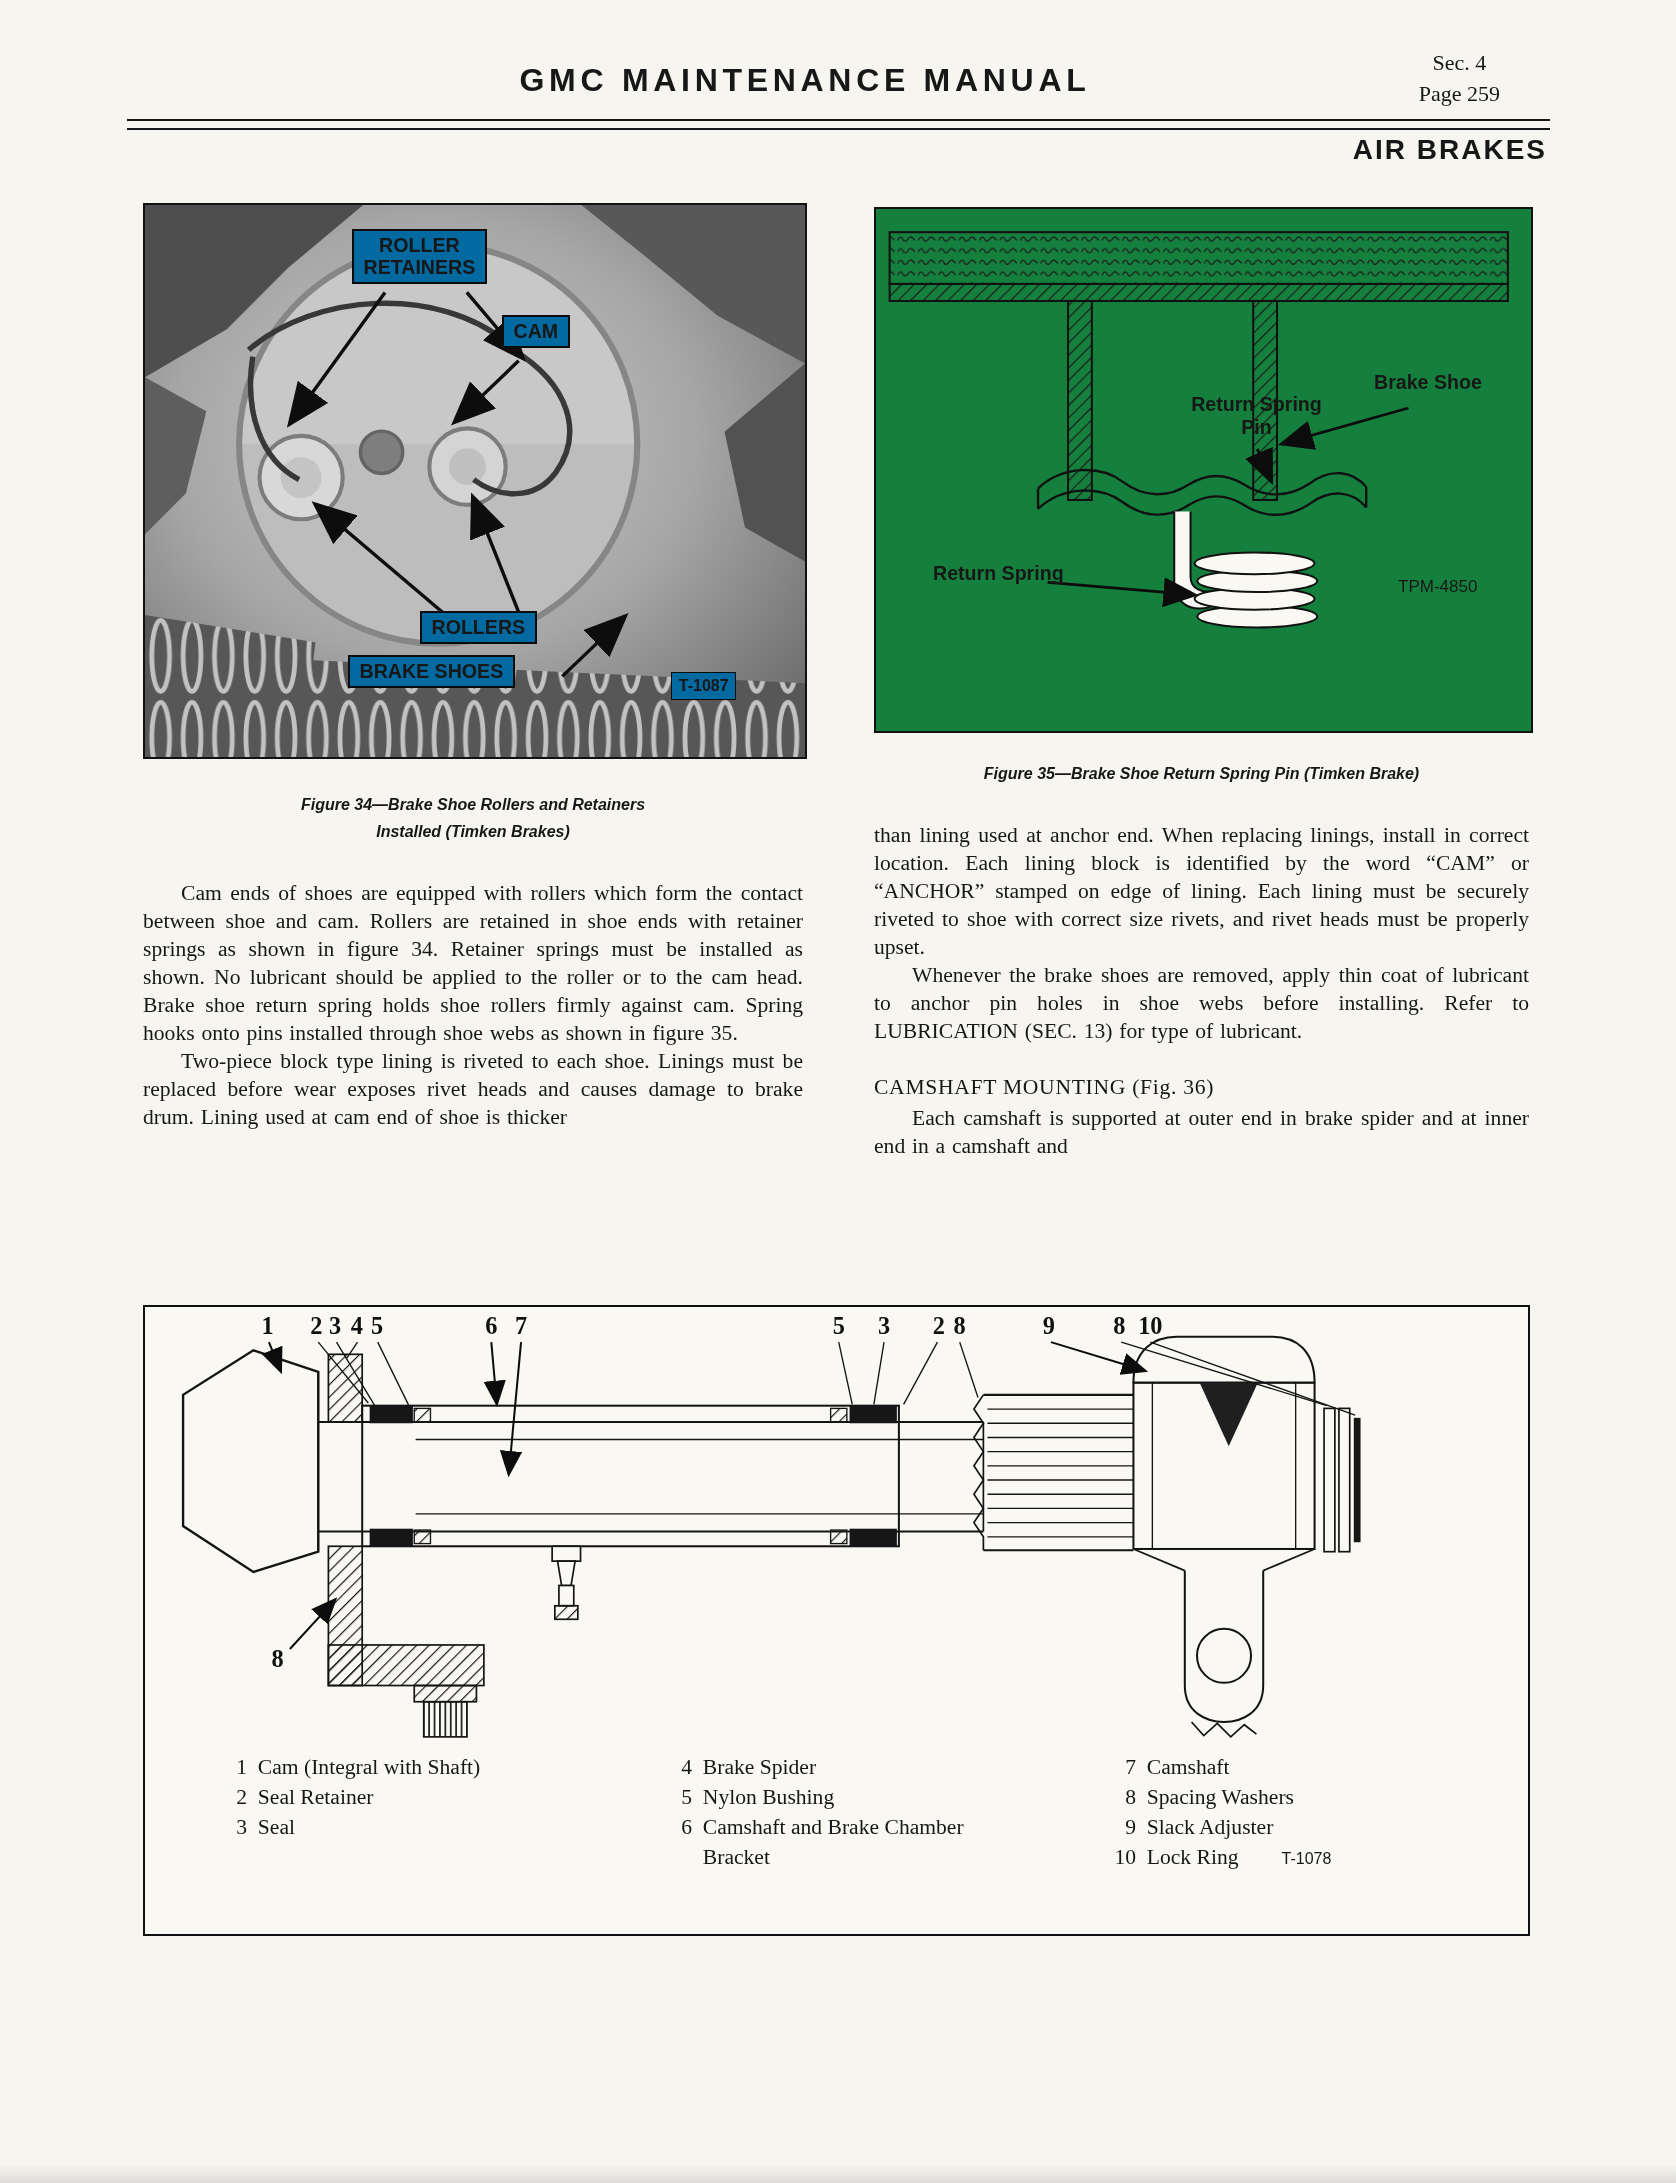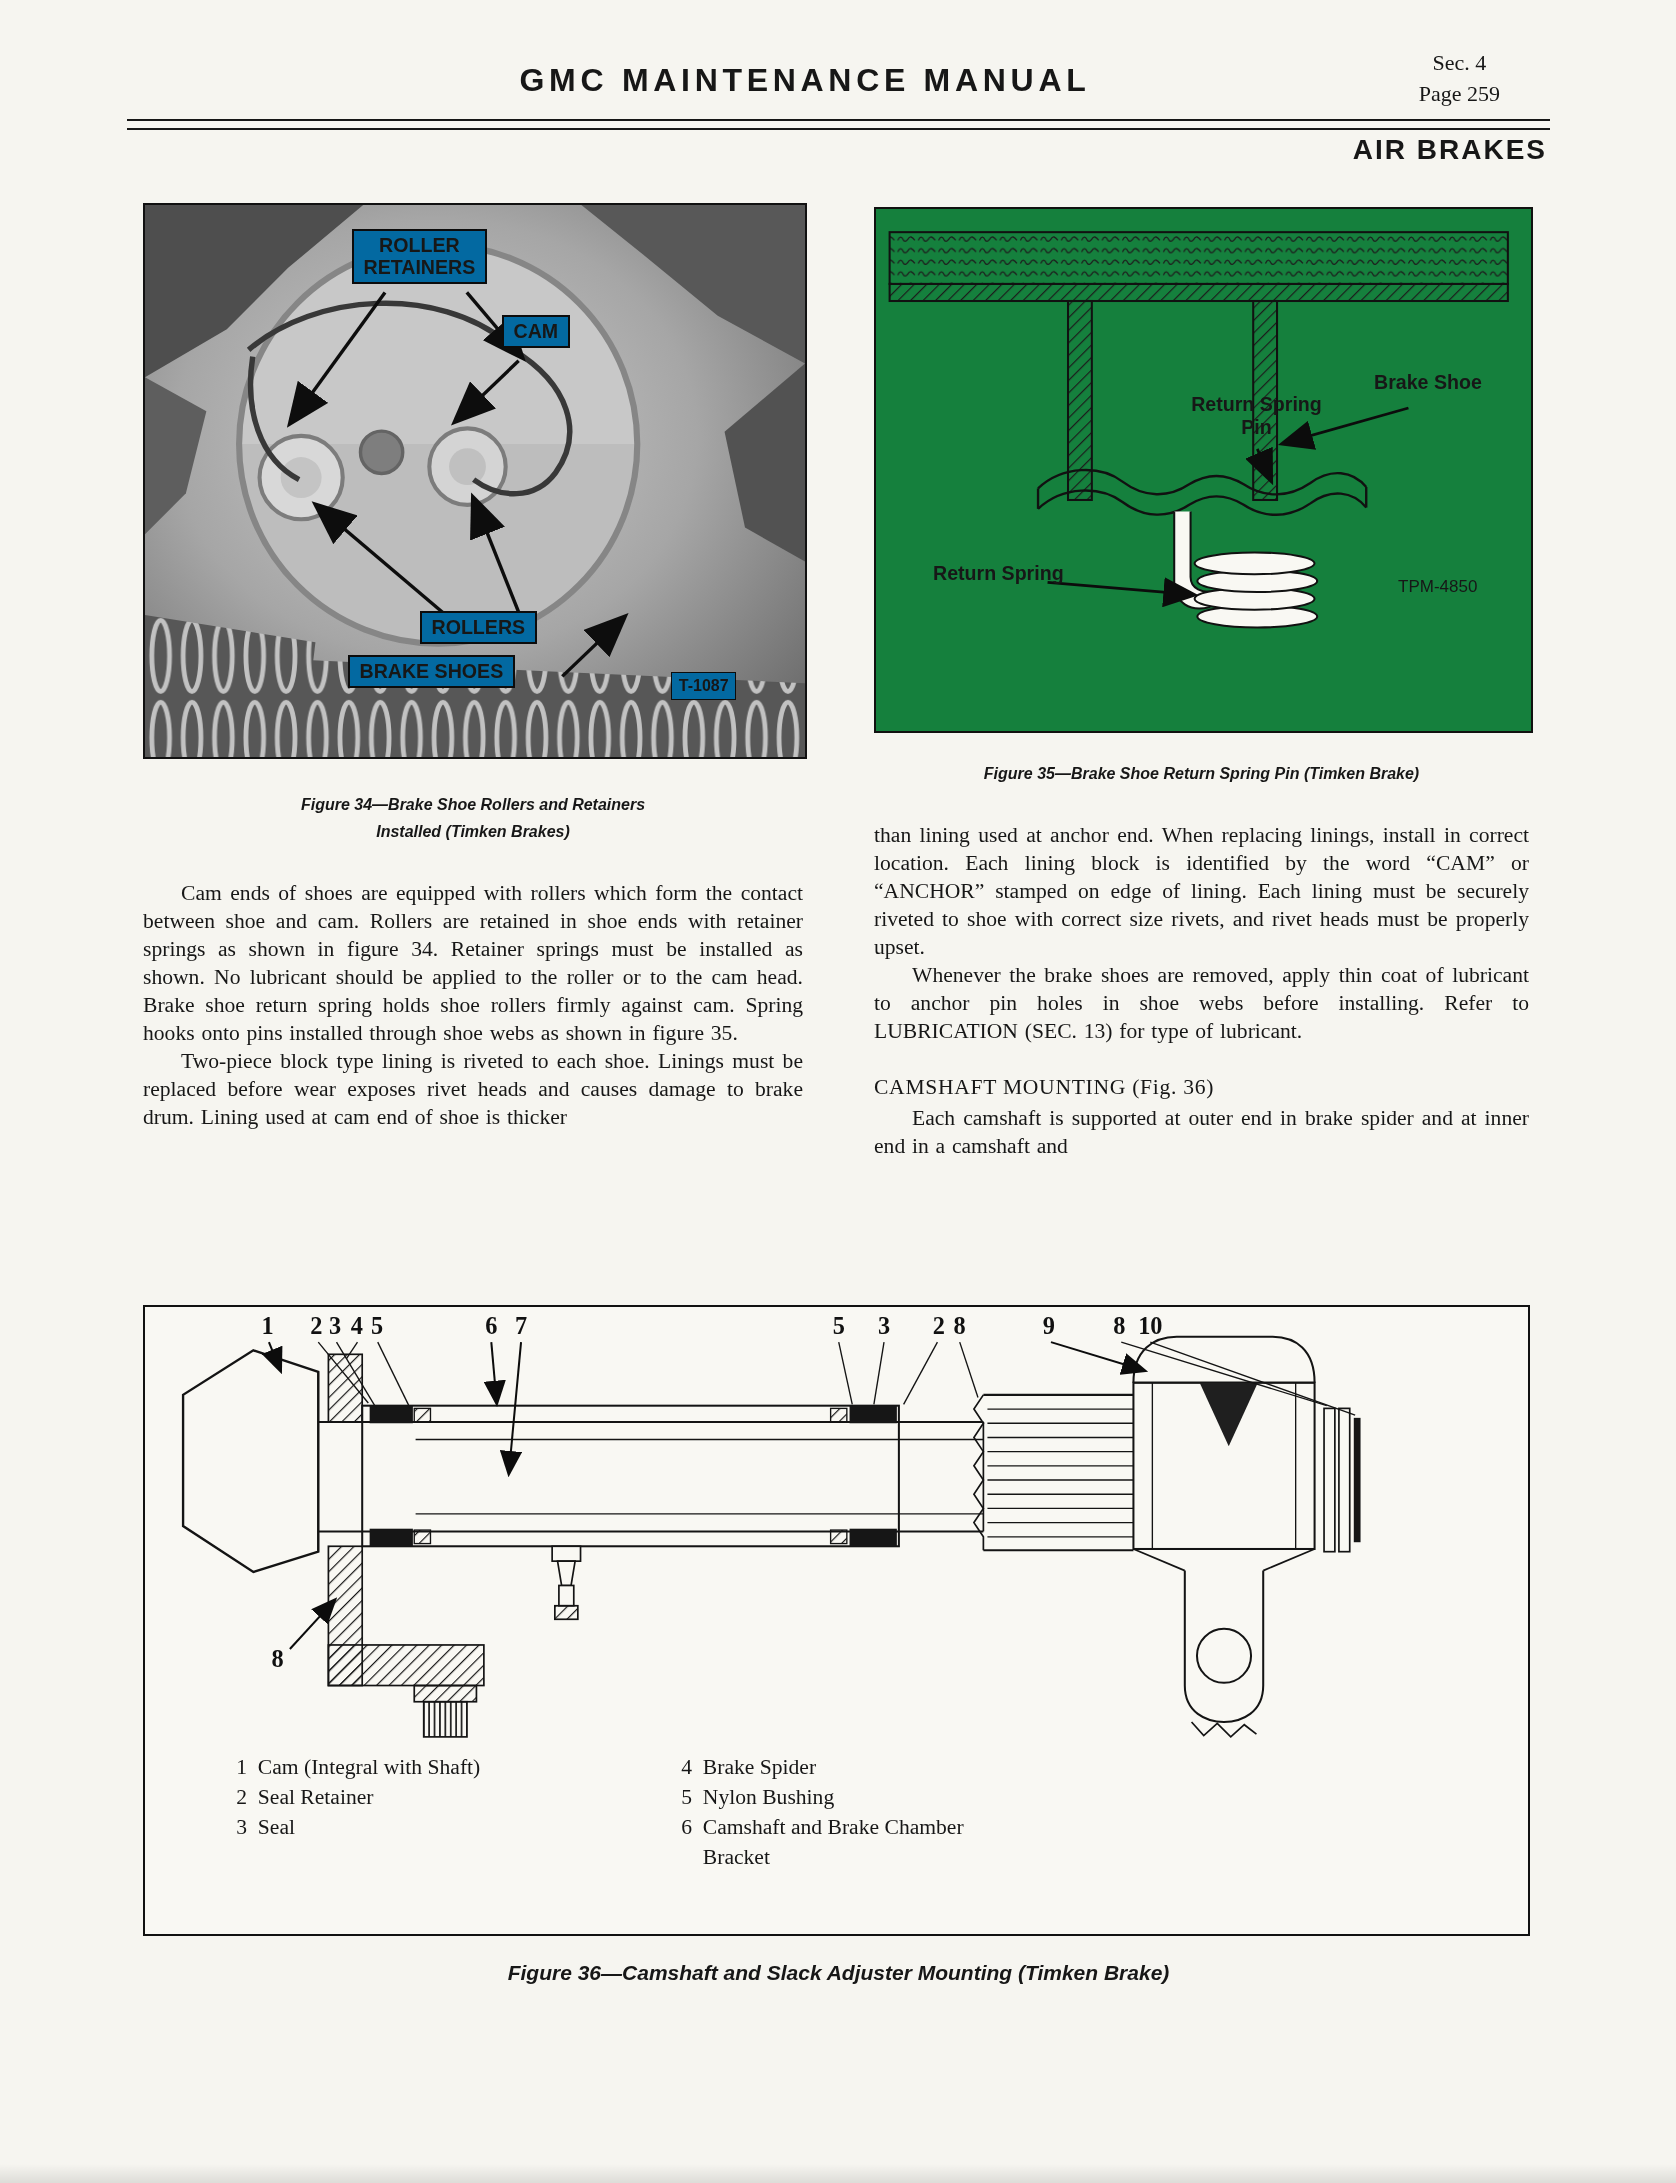--- a/index.html
+++ b/index.html
@@ -299,19 +299,24 @@
         <div><span class="leg-num">1</span><span class="leg-label">Cam (Integral with Shaft)</span></div>
         <div><span class="leg-num">2</span><span class="leg-label">Seal Retainer</span></div>
         <div><span class="leg-num">3</span><span class="leg-label">Seal</span></div>
       </div>
       <div class="leg-col2">
         <div><span class="leg-num">4</span><span class="leg-label">Brake Spider</span></div>
         <div><span class="leg-num">5</span><span class="leg-label">Nylon Bushing</span></div>
         <div><span class="leg-num">6</span><span class="leg-label">Camshaft and Brake Chamber
 Bracket</span></div>
       </div>
+      <div class="leg-col3">
+        <div><span class="leg-num">7</span><span class="leg-label">Camshaft</span></div>
+        <div><span class="leg-num">8</span><span class="leg-label">Spacing Washers</span></div>
+        <div><span class="leg-num">9</span><span class="leg-label">Slack Adjuster</span></div>
+        <div><span class="leg-num">10</span><span class="leg-label">Lock Ring</span><span class="leg-figid">T-1078</span></div>
+      </div>
     </div>
   </div>
 
-  <div class="fig36-caption">Figure 36—Camshaft and Slack Adjuster Mounting (Timken Brake)</div>
 
 </div>
 
 
 </body></html>

